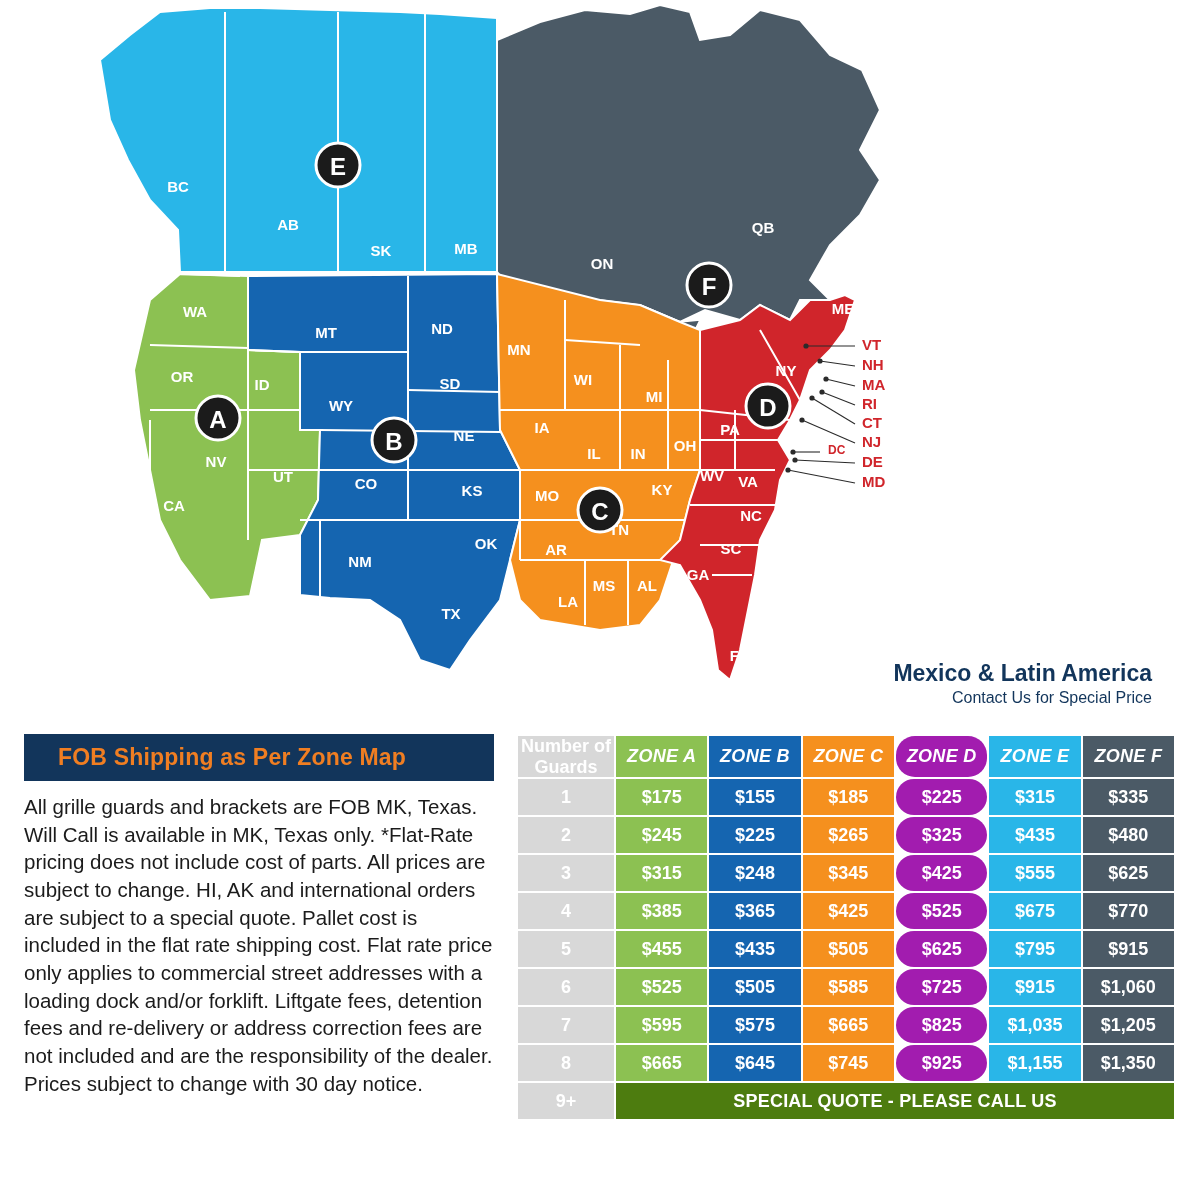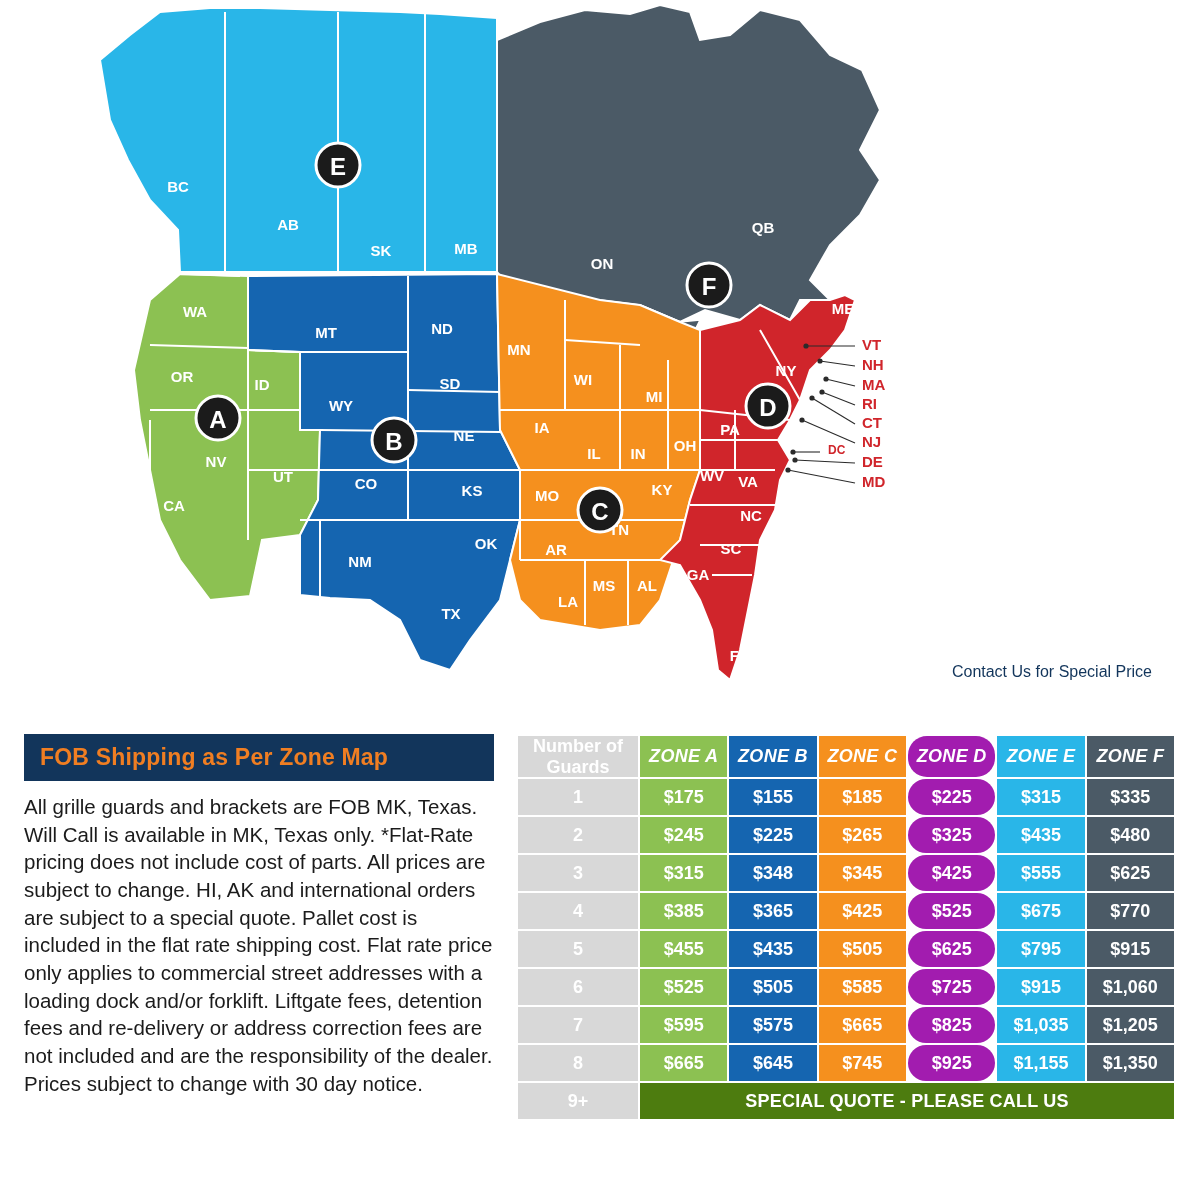--- a/index.html
+++ b/index.html
@@ -40,42 +40,42 @@
     text-align:right;color:#12355b;
   }
   #mexico-note .m1{font-size:23px;font-weight:bold;line-height:1.15;color:#12355b;}
   #mexico-note .m2{font-size:16px;line-height:1.2;color:#12355b;margin-top:2px;}
 
   
   #fob{position:absolute;left:24px;top:734px;width:470px;}
   #fob-header{
     background:#12355b;color:#f07e22;
     font-size:23px;font-weight:bold;
-    padding:10px 0 10px 16px;letter-spacing:.2px;
+    padding:10px 0 10px 34px;letter-spacing:.2px;
   }
   #fob-body{
     margin-top:12px;color:#1b1b1b;
     font-size:20.5px;line-height:1.35;
   }
 
   
   #price-table{
     position:absolute;left:516px;top:734px;width:660px;
     border-collapse:separate;border-spacing:2px;
     table-layout:fixed;
   }
   #price-table td,#price-table th{
     text-align:center;vertical-align:middle;
     font-weight:bold;color:#ffffff;
     height:36px;font-size:18px;
     padding:0;
   }
   th.corner{
     background:#d8d8d8;color:#1b1b1b;
-    font-size:16px;line-height:1.15;width:120px;
+    font-size:16px;line-height:1.15;width:96px;
   }
   th.zh{font-size:17px;letter-spacing:.3px;font-style:italic;}
   td.guard{background:#d8d8d8;color:#1b1b1b;font-size:18px;}
   td.special{
     background:#4d7c0f;color:#1b1b1b;font-size:19px;letter-spacing:.2px;
   }
   .zA{background:#8cc152;}
   .zB{background:#1565b0;margin-left:19px;}
   .zC{background:#f5901e;}
   .zD{background:#a21caf;border-radius:19px;}
@@ -235,20 +235,21 @@
         </g>
         <g class="zone-badge">
           <circle cx="709" cy="285" r="22"></circle>
           <text x="709" y="286">F</text>
         </g>
       </g>
   </svg>
 </div>
 
 <div id="mexico-note">
+  <div class="m1">Mexico &amp; Latin America</div>
   <div class="m2">Contact Us for Special Price</div>
 </div>
 
 <div id="fob">
   <div id="fob-header">FOB Shipping as Per Zone Map</div>
   <div id="fob-body">All grille guards and brackets are FOB MK, Texas. Will Call is available in MK, Texas only. *Flat-Rate pricing does not include cost of parts. All prices are subject to change. HI, AK and international orders are subject to a special quote. Pallet cost is included in the flat rate shipping cost. Flat rate price only applies to commercial street addresses with a loading dock and/or forklift. Liftgate fees, detention fees and re-delivery or address correction fees are not included and are the responsibility of the dealer. Prices subject to change with 30 day notice.</div>
 </div>
 
 <table id="price-table">
   <thead>
@@ -277,21 +278,21 @@
         <td class="zA">$245</td>
         <td class="zB">$225</td>
         <td class="zC">$265</td>
         <td class="zD">$325</td>
         <td class="zE">$435</td>
         <td class="zF">$480</td>
       </tr>
       <tr>
         <td class="guard">3</td>
         <td class="zA">$315</td>
-        <td class="zB">$348</td>
+        <td class="zB">$248</td>
         <td class="zC">$345</td>
         <td class="zD">$425</td>
         <td class="zE">$555</td>
         <td class="zF">$625</td>
       </tr>
       <tr>
         <td class="guard">4</td>
         <td class="zA">$385</td>
         <td class="zB">$365</td>
         <td class="zC">$425</td>

